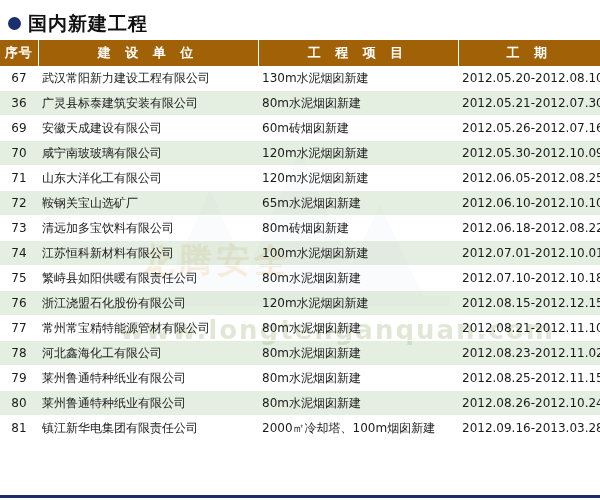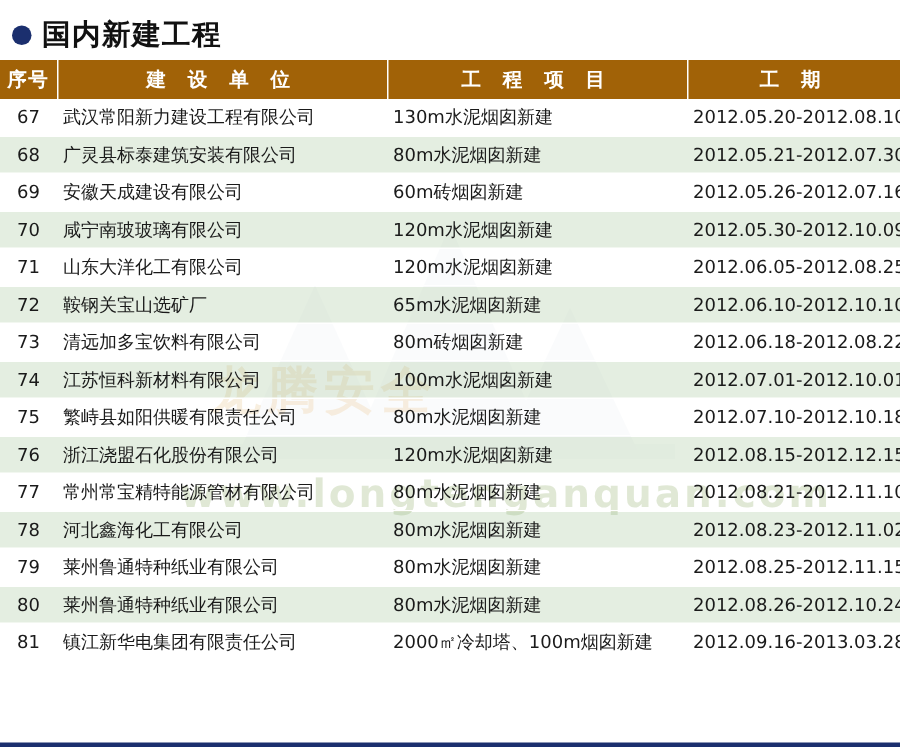--- a/index.html
+++ b/index.html
@@ -209,21 +209,21 @@
       </tr>
     </thead>
     <tbody>
       <tr class="plain">
         <td class="col-no">67</td>
         <td class="col-unit">武汉常阳新力建设工程有限公司</td>
         <td class="col-proj">130m水泥烟囱新建</td>
         <td class="col-date">2012.05.20-2012.08.10</td>
       </tr>
       <tr class="alt">
-        <td class="col-no">68</td>
+        <td class="col-no">36</td>
         <td class="col-unit">广灵县标泰建筑安装有限公司</td>
         <td class="col-proj">80m水泥烟囱新建</td>
         <td class="col-date">2012.05.21-2012.07.30</td>
       </tr>
       <tr class="plain">
         <td class="col-no">69</td>
         <td class="col-unit">安徽天成建设有限公司</td>
         <td class="col-proj">60m砖烟囱新建</td>
         <td class="col-date">2012.05.26-2012.07.16</td>
       </tr>

